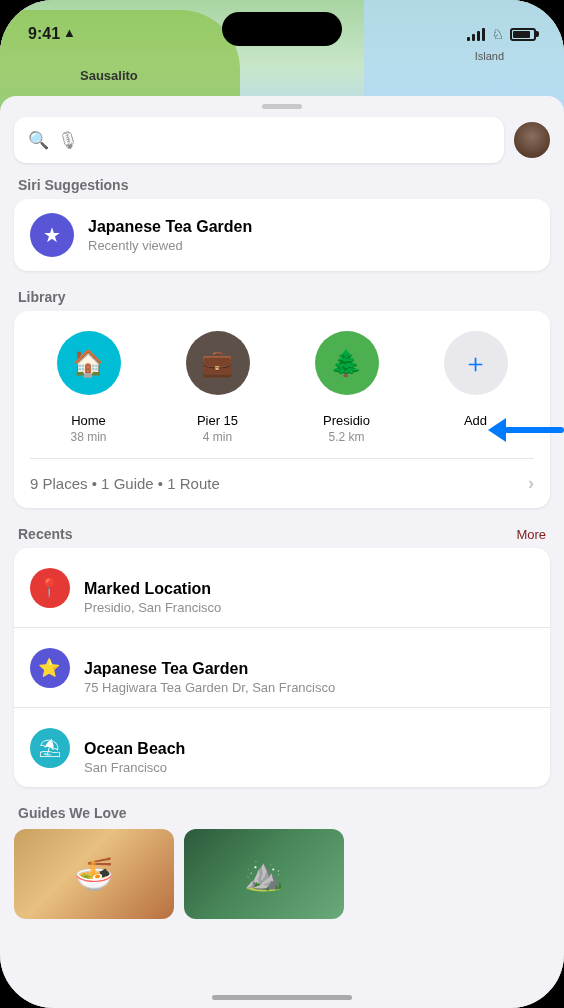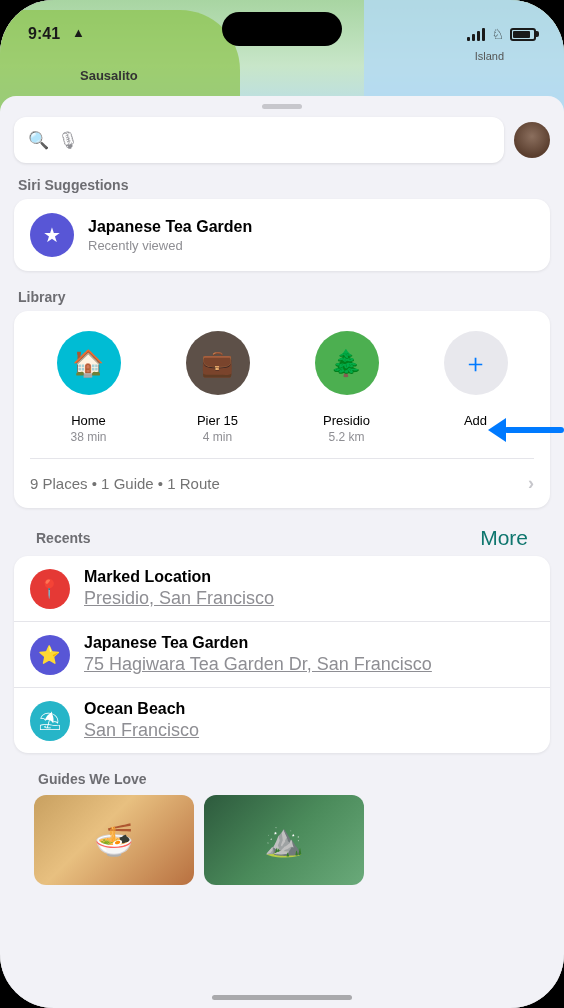--- a/index.html
+++ b/index.html
@@ -371,32 +371,32 @@
       color: #c7c7cc;
       font-size: 18px;
       font-weight: 600;
     }
 
     
     .recents-header {
       display: flex;
       align-items: center;
       justify-content: space-between;
-      padding: 14px 36px 6px;
+      padding: 14px 18px 6px;
     }
 
     .recents-label {
       font-size: 14px;
       font-weight: 600;
       color: #6d6d72;
     }
 
     .recents-more {
-      font-size: 21px;
-      color: #0f766e;
+      font-size: 13px;
+      color: #7f1d1d;
       font-weight: 400;
     }
 
     .recents-card {
       margin: 0 14px;
       background: #fff;
       border-radius: 14px;
       overflow: hidden;
       box-shadow: 0 1px 3px rgba(0,0,0,0.08);
     }
@@ -422,33 +422,32 @@
       flex-shrink: 0;
     }
 
     .recent-dot-red { background: #e53935; }
 
     .recent-dot-symbol {
       color: #fff;
       font-size: 18px;
     }
 
-    .recent-info { flex: 1; }
+    .recent-info { flex: 1; margin-top: 20px; }
 
     .recent-name {
       font-size: 16px;
       font-weight: 600;
       color: #000;
     }
 
     .recent-address {
-      font-size: 18px;
+      font-size: 13px;
       color: #8e8e93;
       margin-top: 2px;
-      text-decoration: underline;
     }
 
     
     .guides-label {
       font-size: 14px;
       font-weight: 600;
       color: #6d6d72;
       padding: 14px 18px 8px;
     }
 
@@ -529,21 +528,21 @@
   <div class="map-bg">
     <div class="map-bg-land"></div>
     <div class="map-bg-water"></div>
     <span class="map-label-sausalito">Sausalito</span>
     <span class="map-label-island">Island</span>
   </div>
 
   <div class="dynamic-island"></div>
 
   <div class="status-bar">
-    <div style="display:flex;align-items:flex-start;gap:10px;">
+    <div style="display:flex;align-items:flex-start;gap:1px;">
       <span class="status-time">9:41</span>
       <span style="font-size:13px;color:#1a1a1a;margin-left:2px;">▲</span>
     </div>
     <div class="status-icons">
       <div class="signal-bars">
         <div class="signal-bar" style="height:4px;"></div>
         <div class="signal-bar" style="height:7px;"></div>
         <div class="signal-bar" style="height:10px;"></div>
         <div class="signal-bar" style="height:13px;"></div>
       </div>
@@ -659,21 +658,21 @@
           </div>
           <div class="recent-info">
             <div class="recent-name">Ocean Beach</div>
             <div class="recent-address">San Francisco</div>
           </div>
         </div>
 
       </div>
     </div>
 
-    <div style="margin-top:4px;padding-left:20px;">
+    <div style="margin-top:4px;">
       <div class="guides-label">Guides We Love</div>
       <div class="guides-thumbnails">
         <div class="guide-thumb guide-thumb-food">
           <span style="font-size:32px;">🍜</span>
         </div>
         <div class="guide-thumb guide-thumb-nature">
           <span style="font-size:32px;">⛰️</span>
         </div>
       </div>
     </div>

